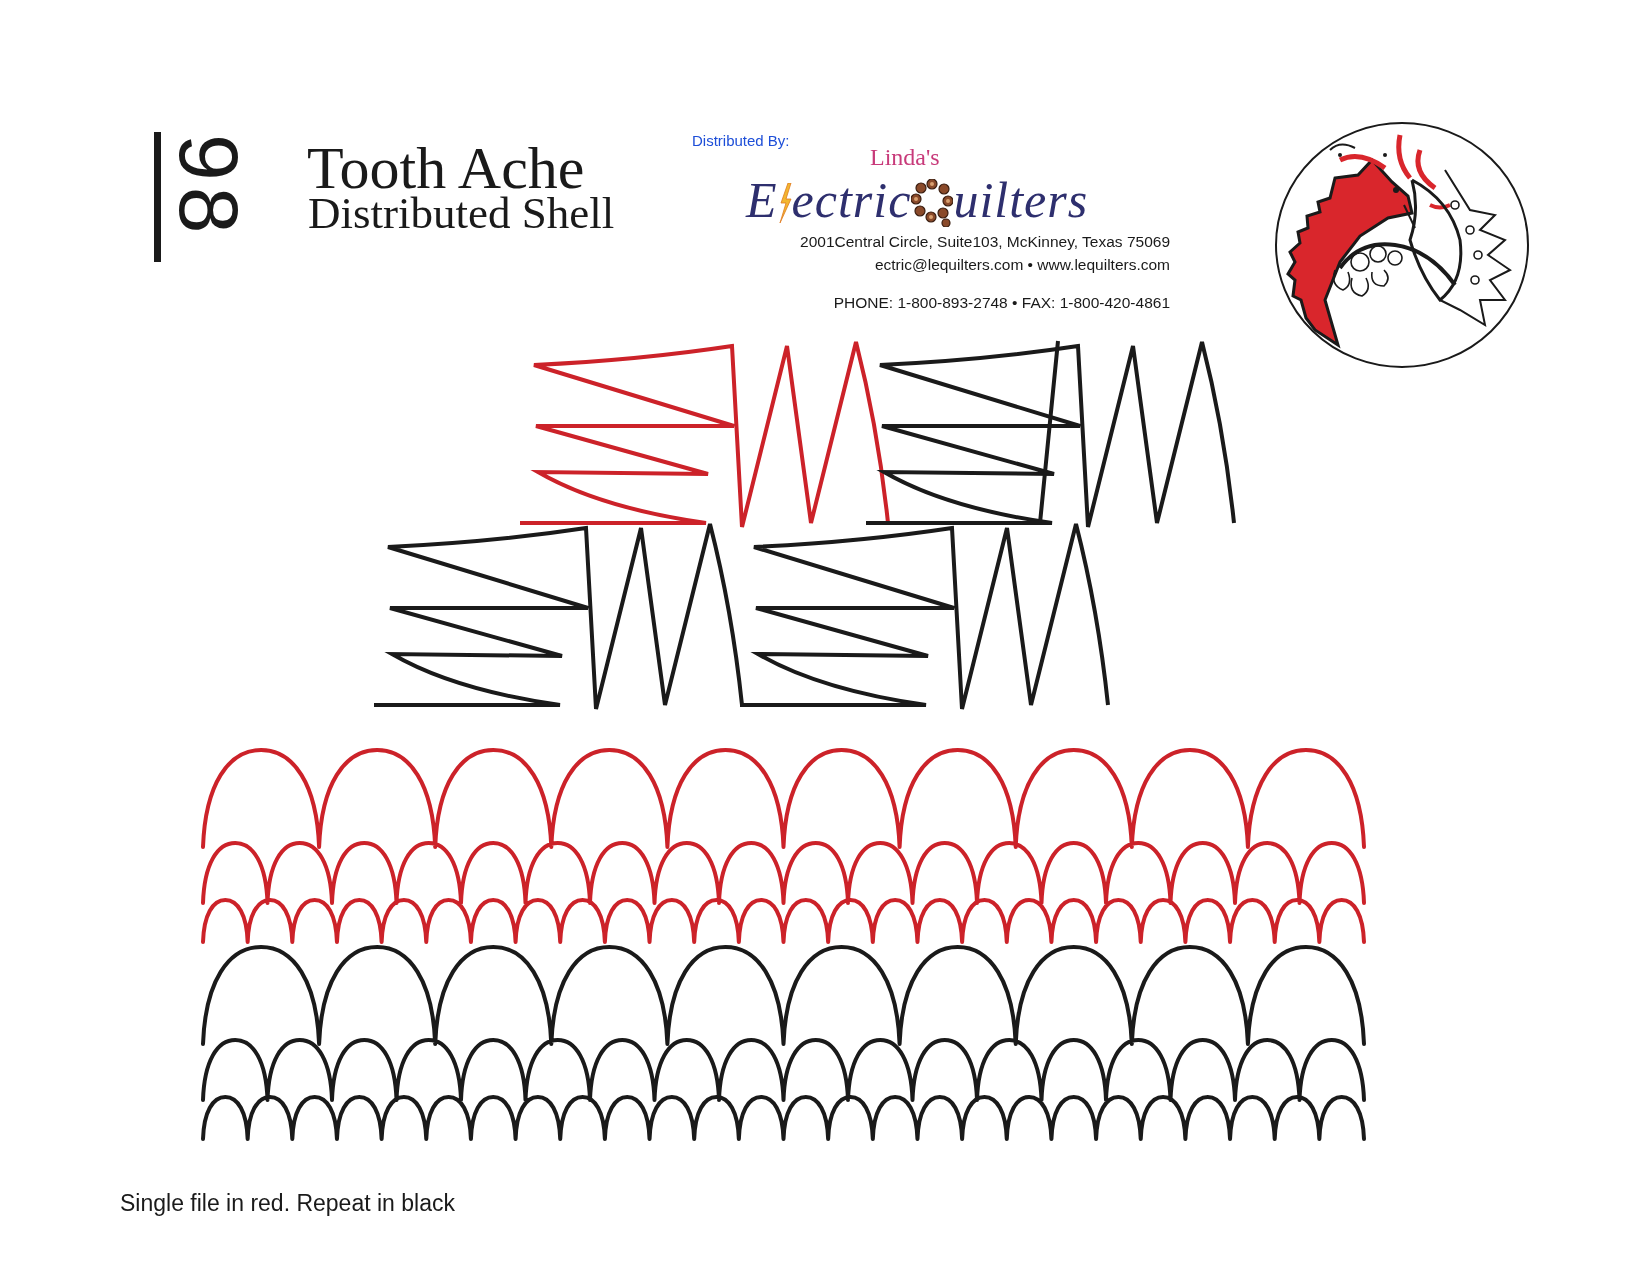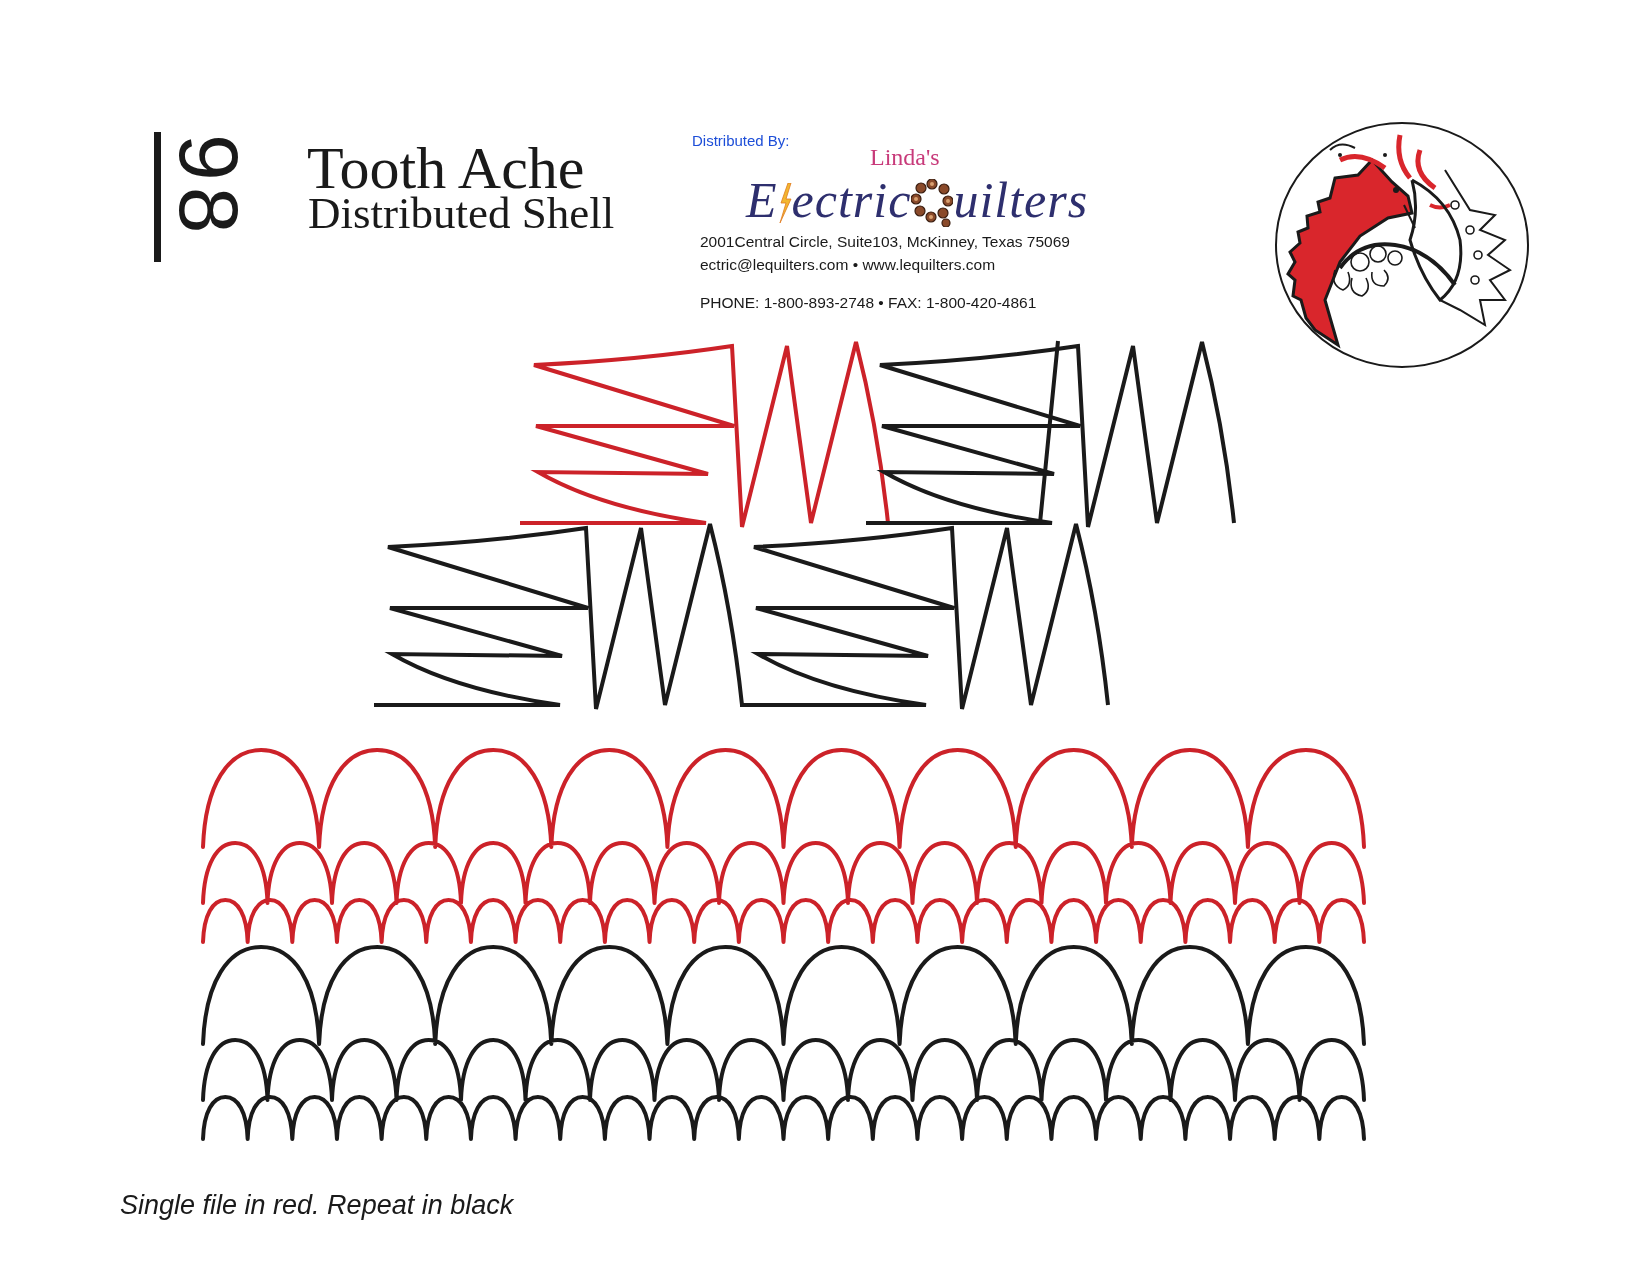--- a/index.html
+++ b/index.html
@@ -28,22 +28,22 @@
   }
   .dist-label { left: 692px; top: 132px; font-size: 15px; color: #1d4ed8; }
   .lindas { left: 870px; top: 144px; font-family: "Liberation Serif", serif; font-size: 24px; color: #c83a7a; }
   .brand {
     left: 746px; top: 172px; font-family: "Liberation Serif", serif; font-style: italic;
     font-size: 50px; line-height: 56px; color: #2e2f6e; letter-spacing: 1px; white-space: nowrap;
   }
   .brand .seg { display: inline-block; }
   .brand .bolt { display: inline-block; width: 14px; height: 40px; vertical-align: -6px; }
   .brand .qmark { display: inline-block; width: 42px; height: 48px; vertical-align: -10px; }
-  .addr { left: 700px; width: 470px; text-align: left; font-size: 15.5px; color: #1a1a1a; white-space: nowrap; }
-  .footer-note { left: 120px; top: 1190px; font-size: 27px; color: #1a1a1a; font-style: italic; }
+  .addr { left: 700px; width: 470px; text-align: right; font-size: 15.5px; color: #1a1a1a; white-space: nowrap; }
+  .footer-note { left: 120px; top: 1190px; font-size: 23px; color: #1a1a1a; }
   svg.art { position: absolute; left: 0; top: 0; }
 </style>
 </head>
 <body>
 
 <div id="pattern-number" class="abs">
   <div class="bar"></div>
   <div class="num">98</div>
 </div>
 

